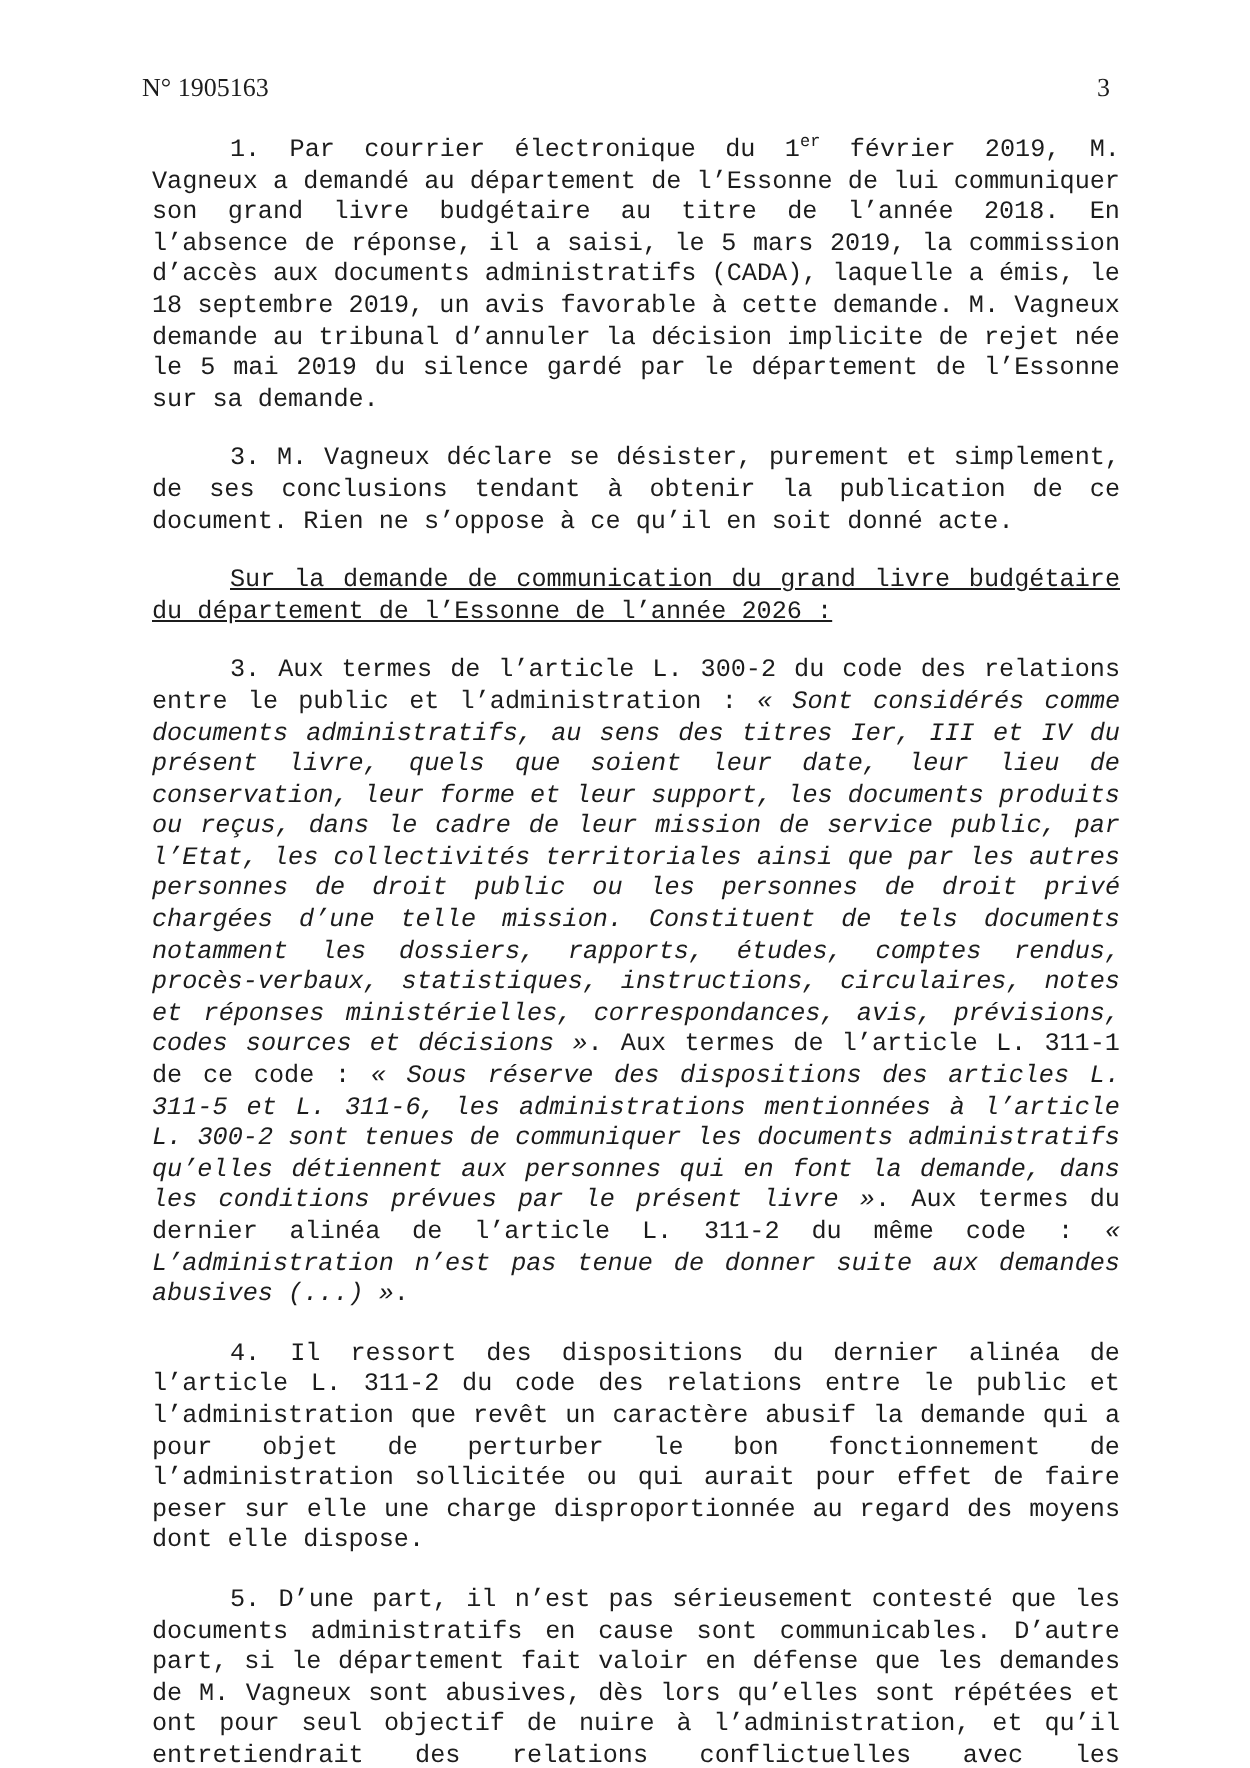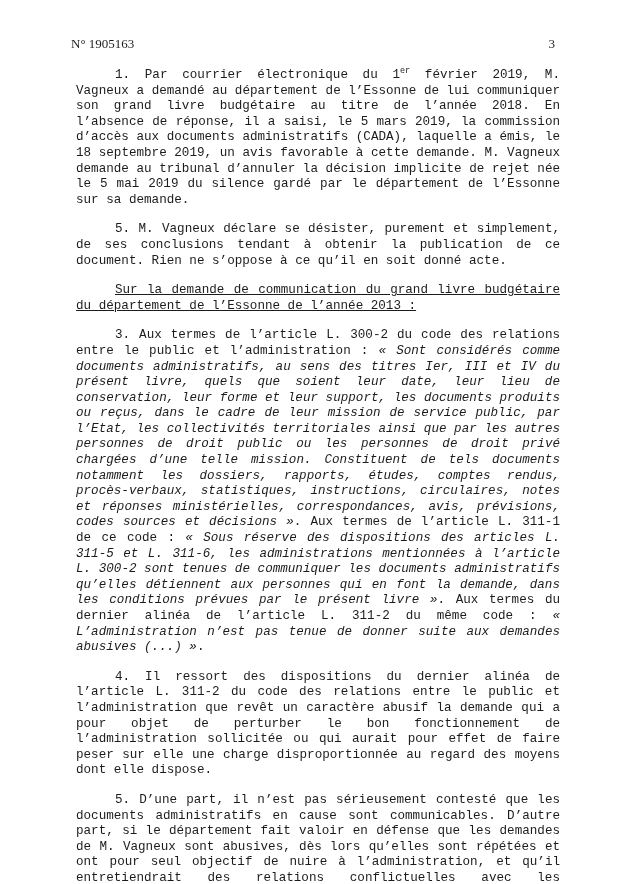--- a/index.html
+++ b/index.html
@@ -61,19 +61,19 @@
 </head>
 <body>
 
 <div class="page">
   <div class="header">
     <span>N° 1905163</span>
     <span>3</span>
   </div>
   <div class="doc-body">
       <p class="block para"><span>1. Par courrier électronique du 1</span><sup>er</sup><span> février 2019, M. Vagneux a demandé au département de l’Essonne de lui communiquer son grand livre budgétaire au titre de l’année 2018. En l’absence de réponse, il a saisi, le 5 mars 2019, la commission d’accès aux documents administratifs (CADA), laquelle a émis, le 18 septembre 2019, un avis favorable à cette demande. M. Vagneux demande au tribunal d’annuler la décision implicite de rejet née le 5 mai 2019 du silence gardé par le département de l’Essonne sur sa demande.</span></p>
-      <p class="block para"><span>5. M. Vagneux déclare se désister, purement et simplement, de ses conclusions tendant à obtenir la publication de ce document. Rien ne s’oppose à ce qu’il en soit donné acte.</span></p>
-      <p class="block heading"><span>Sur la demande de communication du grand livre budgétaire du département de l’Essonne de l’année 2013 :</span></p>
+      <p class="block para"><span>3. M. Vagneux déclare se désister, purement et simplement, de ses conclusions tendant à obtenir la publication de ce document. Rien ne s’oppose à ce qu’il en soit donné acte.</span></p>
+      <p class="block heading"><span>Sur la demande de communication du grand livre budgétaire du département de l’Essonne de l’année 2026 :</span></p>
       <p class="block para"><span>3. Aux termes de l’article L. 300-2 du code des relations entre le public et l’administration : </span><span class="italic">« Sont considérés comme documents administratifs, au sens des titres Ier, III et IV du présent livre, quels que soient leur date, leur lieu de conservation, leur forme et leur support, les documents produits ou reçus, dans le cadre de leur mission de service public, par l’Etat, les collectivités territoriales ainsi que par les autres personnes de droit public ou les personnes de droit privé chargées d’une telle mission. Constituent de tels documents notamment les dossiers, rapports, études, comptes rendus, procès-verbaux, statistiques, instructions, circulaires, notes et réponses ministérielles, correspondances, avis, prévisions, codes sources et décisions »</span><span>. Aux termes de l’article L. 311-1 de ce code : </span><span class="italic">« Sous réserve des dispositions des articles L. 311-5 et L. 311-6, les administrations mentionnées à l’article L. 300-2 sont tenues de communiquer les documents administratifs qu’elles détiennent aux personnes qui en font la demande, dans les conditions prévues par le présent livre »</span><span>. Aux termes du dernier alinéa de l’article L. 311-2 du même code : </span><span class="italic">« L’administration n’est pas tenue de donner suite aux demandes abusives (...) »</span><span>.</span></p>
       <p class="block para"><span>4. Il ressort des dispositions du dernier alinéa de l’article L. 311-2 du code des relations entre le public et l’administration que revêt un caractère abusif la demande qui a pour objet de perturber le bon fonctionnement de l’administration sollicitée ou qui aurait pour effet de faire peser sur elle une charge disproportionnée au regard des moyens dont elle dispose.</span></p>
       <p class="block para"><span>5. D’une part, il n’est pas sérieusement contesté que les documents administratifs en cause sont communicables. D’autre part, si le département fait valoir en défense que les demandes de M. Vagneux sont abusives, dès lors qu’elles sont répétées et ont pour seul objectif de nuire à l’administration, et qu’il entretiendrait des relations conflictuelles avec les collectivités publiques, il n’établit, ni que les demandes litigieuses seraient de nature à perturber le bon fonctionnement de ses services, ni que la reproduction ou le traitement numérique des documents sollicités représenteraient, eu égard à ses moyens, un volume disproportionné ou excessif. Dès lors, il ne ressort pas des pièces du dossier que la demande de M. Vagneux serait abusive et, en dépit du nombre important des pièces sollicitées, le département de l’Essonne n’établit pas ne pas être en mesure de procéder à leur communication. M. Vagneux est dès lors fondé à demander la communication des documents administratifs énumérés plus haut, à l’exception des éléments ou après occultation des</span></p>
     </div>
 </div>
 
 </body></html>

